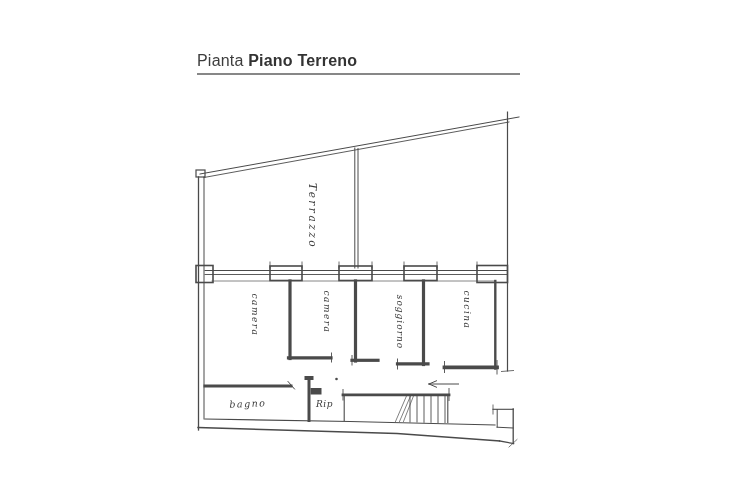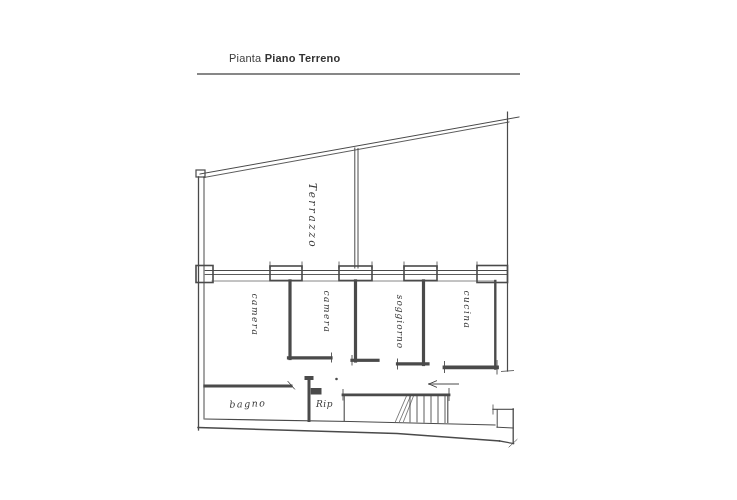--- a/index.html
+++ b/index.html
@@ -5,23 +5,22 @@
   html,body{margin:0;padding:0;background:#ffffff;}
   .canvas{
     position:relative;
     width:737px;height:500px;
     background:#ffffff;
     overflow:hidden;
     font-family:"Liberation Sans", sans-serif;
   }
   .title{
     position:absolute;left:197px;top:52px;
-    font-size:11px;color:#3d3d3d;letter-spacing:.2px;
+    font-size:16px;color:#3d3d3d;letter-spacing:.2px;
     white-space:nowrap;
-    margin-left:32px;
   }
   .title b{font-weight:bold;color:#333;}
   .title-rule{
     position:absolute;left:197px;top:73px;
     width:323px;height:2px;background:#878787;
   }
   .plan{
     position:absolute;left:190px;top:95px;
     width:345px;height:375px;
   }

